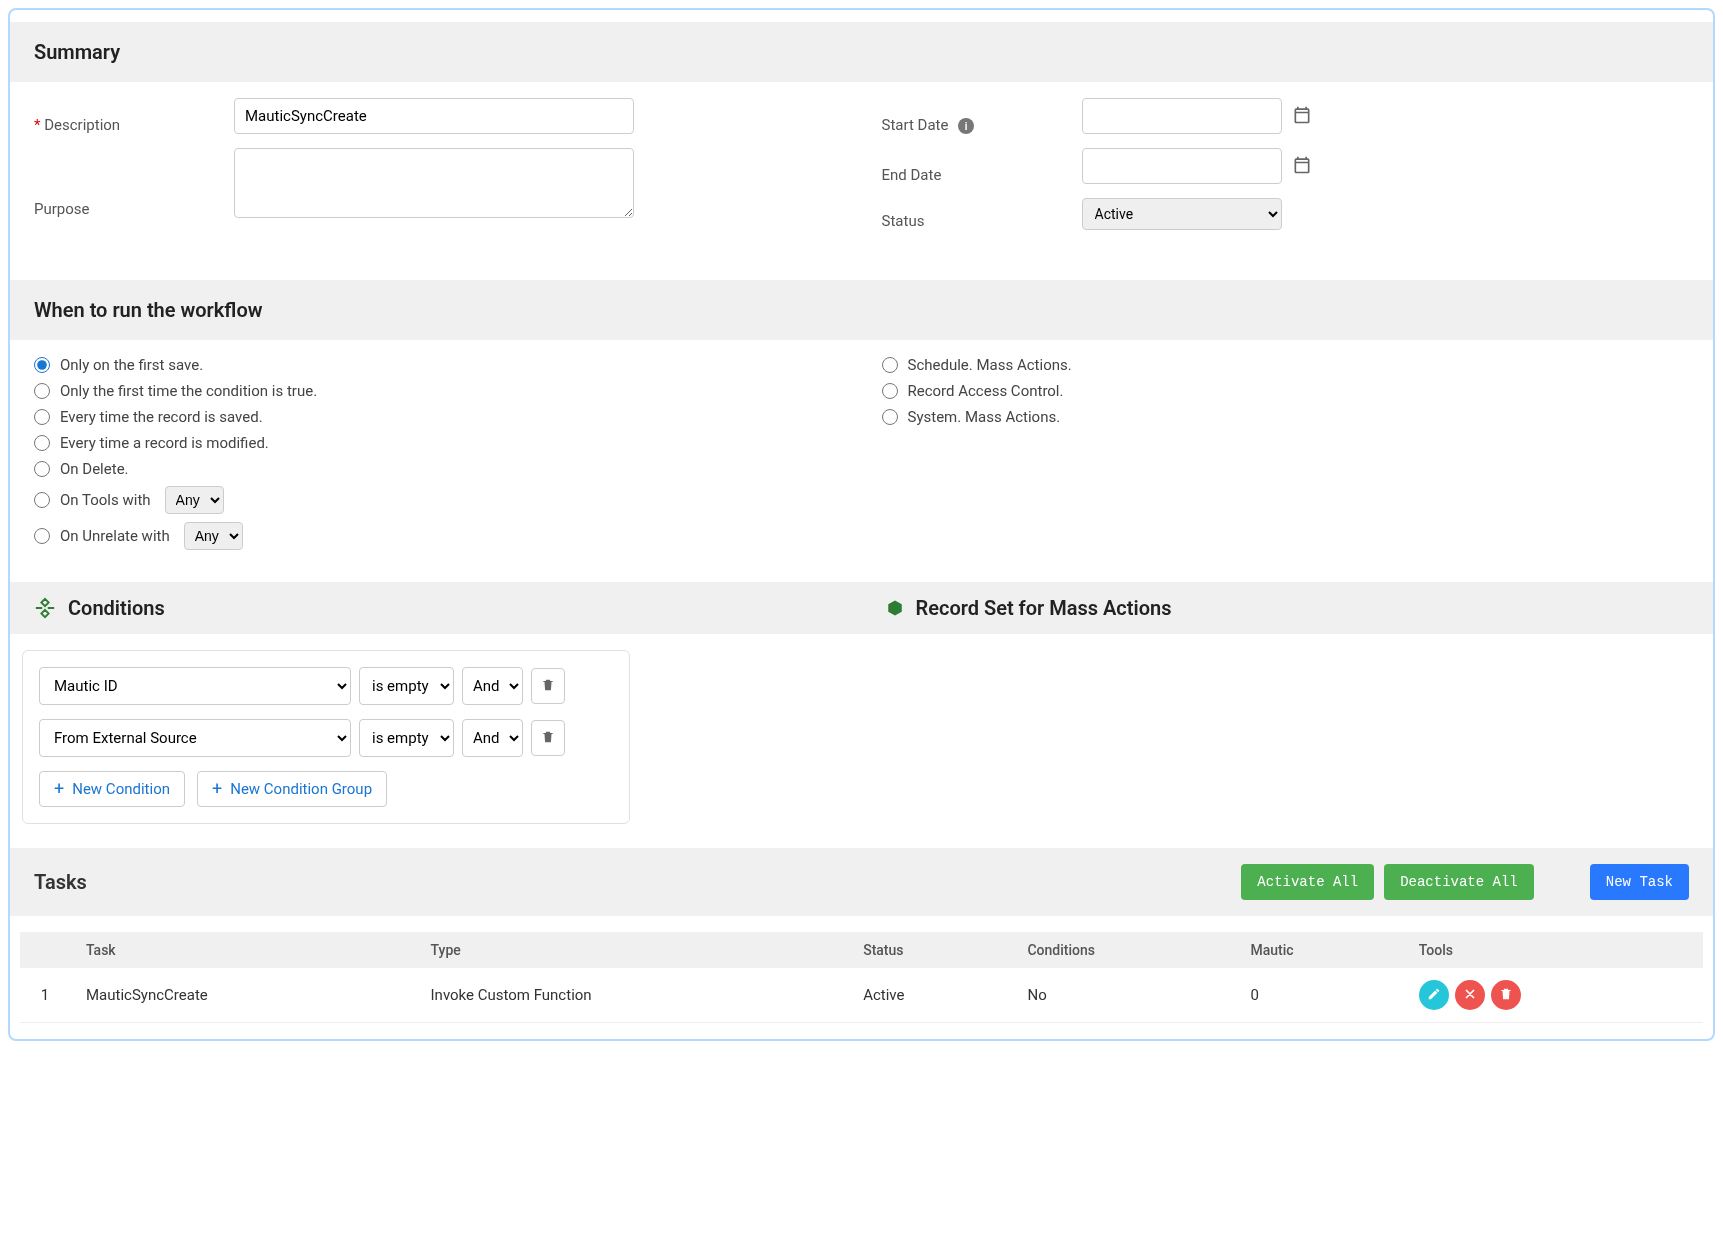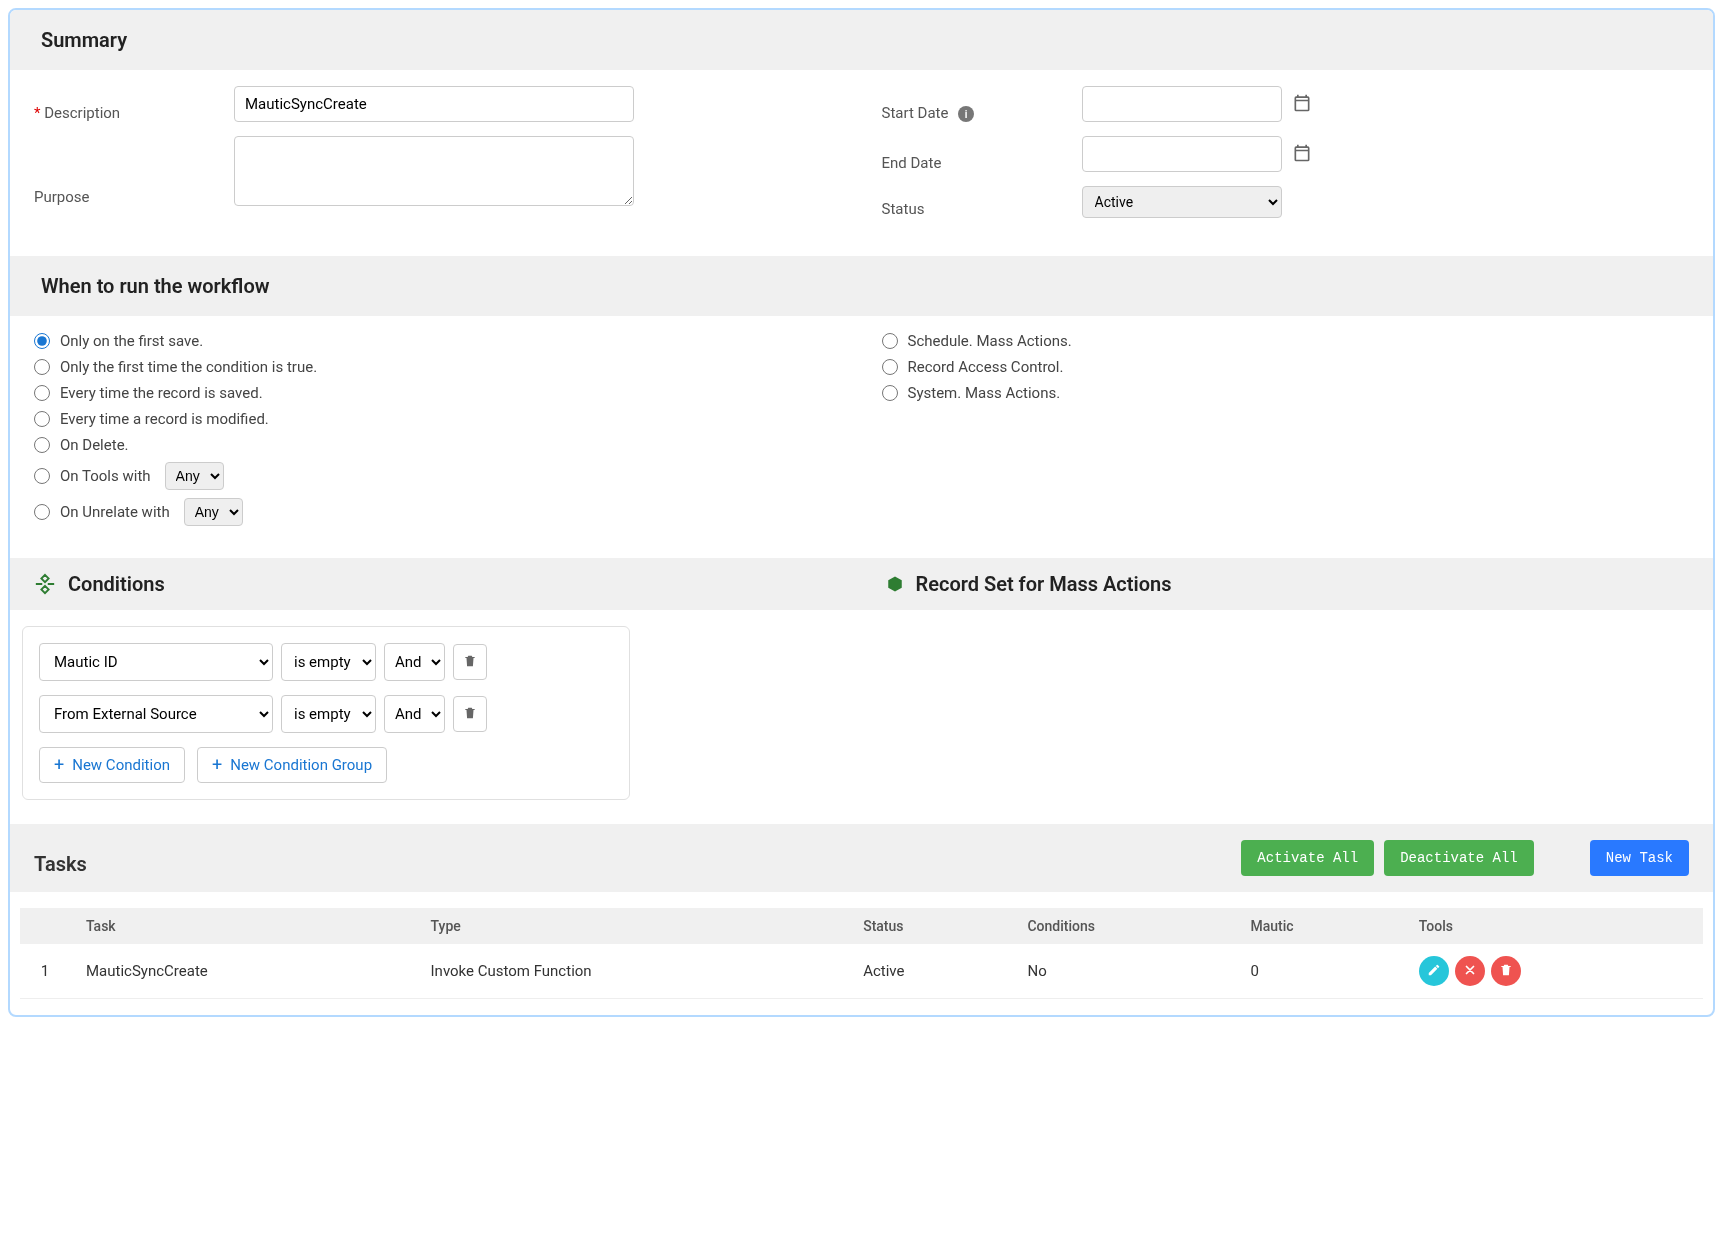--- a/index.html
+++ b/index.html
@@ -10,24 +10,25 @@
   background: #fff;
   padding: 8px;
 }
 .page {
   border: 2px solid #b3d9ff;
   border-radius: 8px;
   overflow: hidden;
 }
 .section-header {
   background: #f0f0f0;
-  padding: 18px 31px;
+  padding: 18px 24px;
   font-size: 20px;
   font-weight: 600;
   color: #222;
+  margin-top: 12px;
 }
 .section-body {
   background: #fff;
   padding: 16px 24px 24px;
 }
 .summary-row {
   display: flex;
   gap: 40px;
 }
 .summary-col {
@@ -121,21 +122,21 @@
   padding: 16px;
   width: 608px;
 }
 .cond-row {
   display: flex;
   align-items: center;
   gap: 8px;
   margin-bottom: 14px;
 }
 .cond-field {
-  width: 234px;
+  width: 312px;
   border: 1px solid #ccc;
   border-radius: 4px;
   padding: 8px 10px;
   font-size: 15px;
   font-family: inherit;
   background: #fff;
 }
 .cond-op {
   border: 1px solid #ccc; border-radius: 4px; padding: 8px 8px; font-size: 15px; font-family: inherit; background: #fff;
 }
@@ -166,21 +167,21 @@
   display: inline-flex;
   align-items: center;
   gap: 8px;
   cursor: pointer;
   font-family: inherit;
 }
 .plus { font-size: 18px; font-weight: 400; line-height: 1; }
 
 .tasks-header {
   display: flex;
-  align-items: flex-end;
+  align-items: center;
   justify-content: space-between;
   background: #f0f0f0;
   padding: 16px 24px;
 }
 .tasks-title { font-size: 20px; font-weight: 600; }
 .tasks-buttons { display: flex; gap: 10px; font-family: Liberation Mono, monospace; }
 .btn {
   border: none;
   border-radius: 4px;
   padding: 10px 16px;

